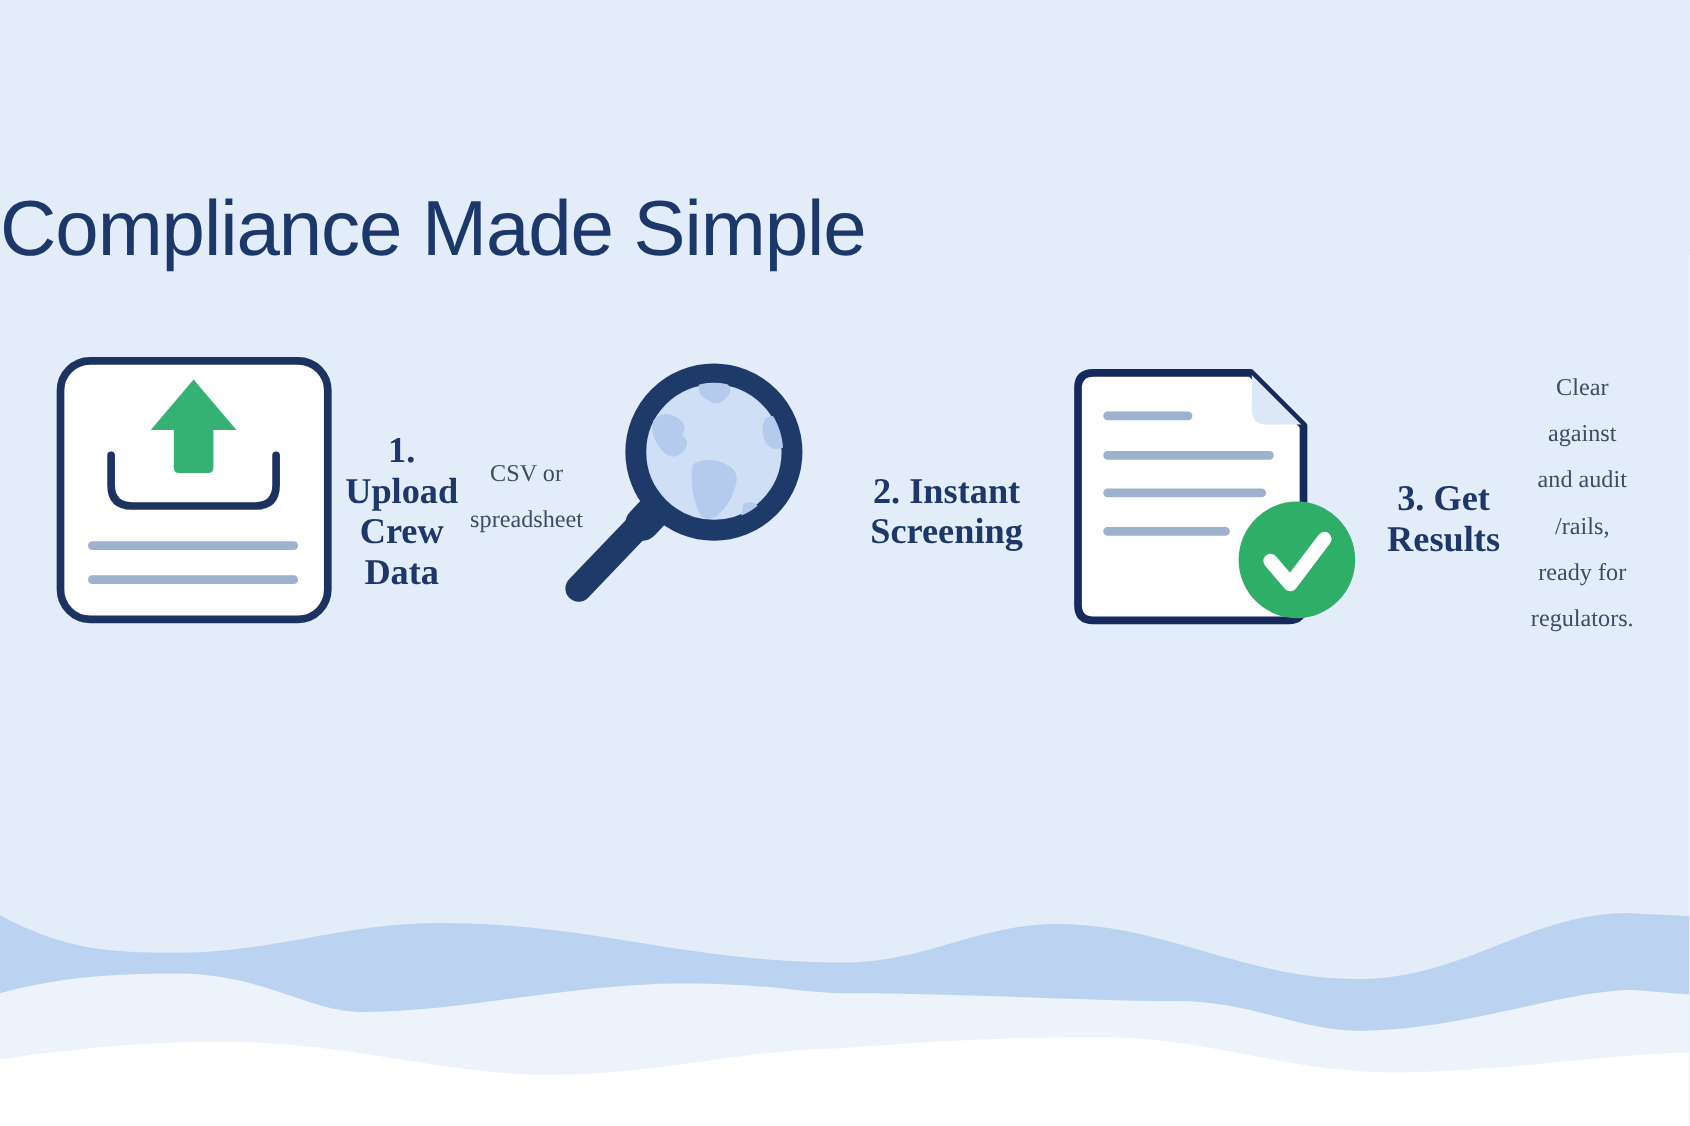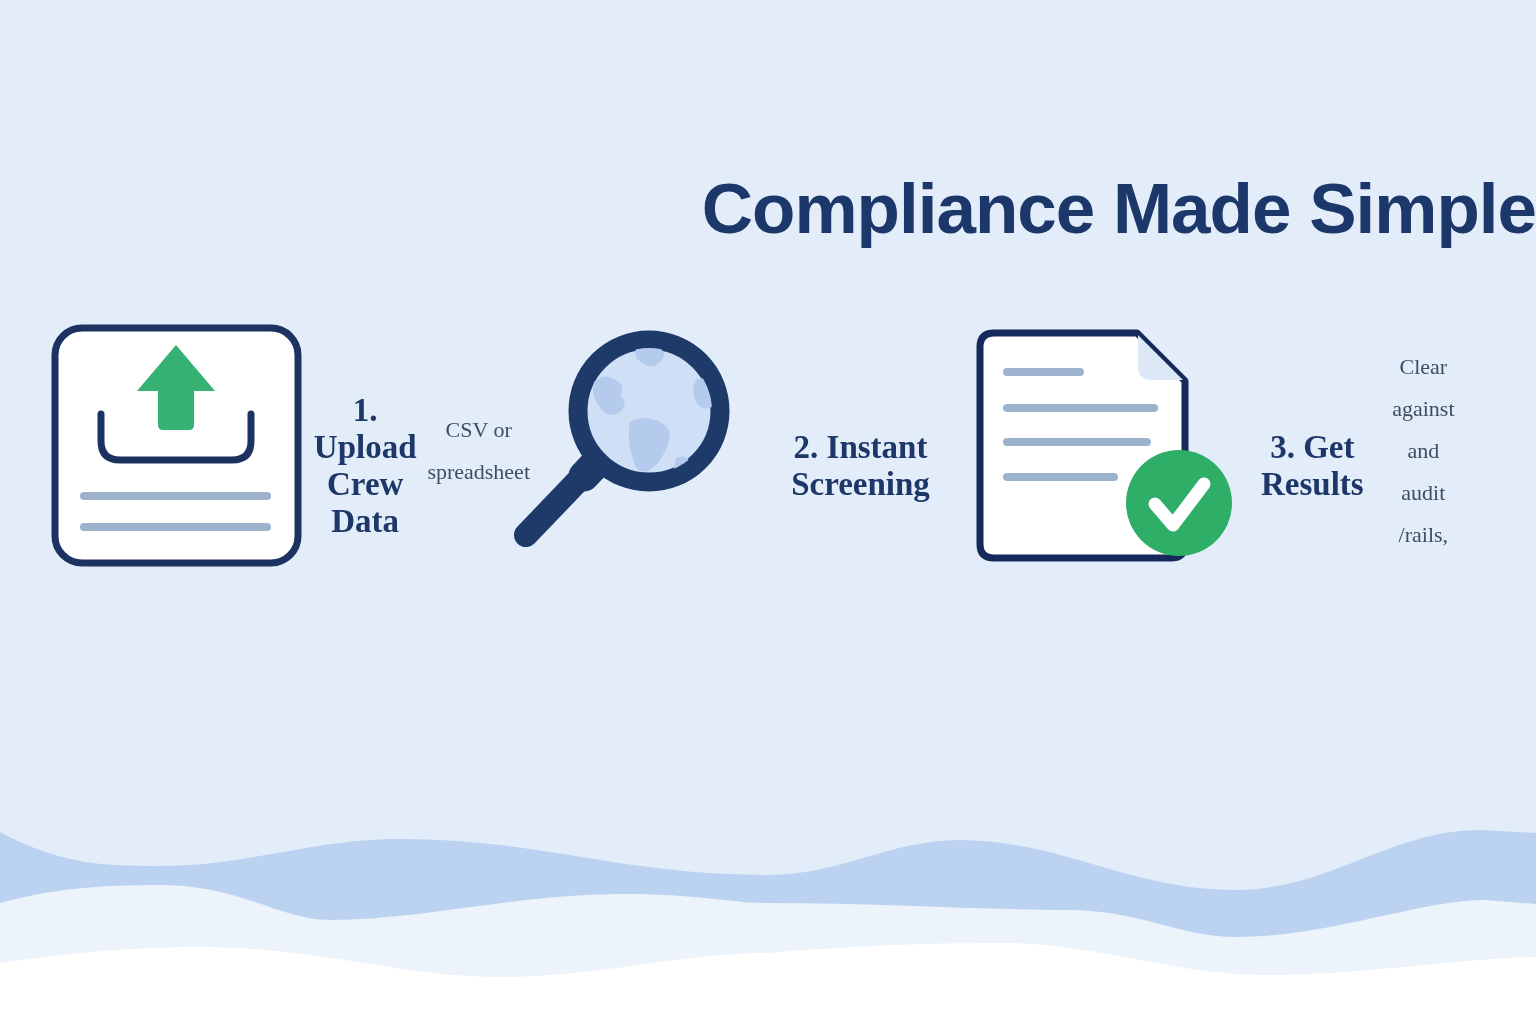--- a/index.html
+++ b/index.html
@@ -8,23 +8,23 @@
     width:1536px;height:1024px;
     background:#e3edf9;
     overflow:hidden;
     font-family:"Liberation Sans", sans-serif;
   }
   .page-title{
     position:absolute;
     top:168px;left:0;
     width:100%;
     margin:0;
-    text-align:right;
+    text-align:left;
     font-size:71px;
-    font-weight:bold;
+    font-weight:normal;
     color:#1c3769;
     letter-spacing:-1px;
   }
   .step{
     position:absolute;
     top:320px;
     width:480px;
     display:flex;
     flex-direction:row;
     align-items:center;
@@ -118,20 +118,21 @@
         <line x1="32" y1="80" x2="179" y2="80" stroke="#9db2cc" stroke-width="8" stroke-linecap="round"></line>
         <line x1="32" y1="114" x2="172" y2="114" stroke="#9db2cc" stroke-width="8" stroke-linecap="round"></line>
         <line x1="32" y1="149" x2="139" y2="149" stroke="#9db2cc" stroke-width="8" stroke-linecap="round"></line>
         <circle cx="204" cy="175" r="53" fill="#2fae68"></circle>
         <path d="M180 176 L198 197 L229 156" fill="none" stroke="#ffffff" stroke-width="13" stroke-linecap="round" stroke-linejoin="round"></path>
       </svg>
     </div>
     <h2 class="step-heading">3. Get Results</h2>
     <div class="step-description">
       <span>Clear against and audit /rails,</span>
+      <span>ready for regulators.</span>
     </div>
   </div>
 
   <svg class="waves" viewBox="0 0 1536 240" preserveAspectRatio="none">
     <path d="M0 48 C 60 80 100 82 160 82 C 250 82 310 55 400 55 C 540 55 620 91 768 91 C 840 91 890 56 960 56 C 1060 56 1130 106 1235 106 C 1330 106 1390 46 1480 46 L 1536 49 L 1536 240 L 0 240 Z" fill="#bcd2f1"></path>
     <path d="M0 119 C 50 105 100 101 160 101 C 240 101 280 136 330 136 C 420 136 520 110 620 110 C 700 110 730 119 768 119 C 880 119 980 126 1068 126 C 1140 126 1180 153 1235 153 C 1330 153 1420 116 1485 116 L 1536 120 L 1536 240 L 0 240 Z" fill="#ecf3fb"></path>
     <path d="M0 179 C 60 170 130 163 200 163 C 320 163 400 193 500 193 C 600 193 680 169 768 169 C 850 162 920 159 1001 159 C 1100 159 1170 191 1268 191 C 1360 191 1470 173 1536 173 L 1536 240 L 0 240 Z" fill="#ffffff"></path>
   </svg>
 
 </div>

